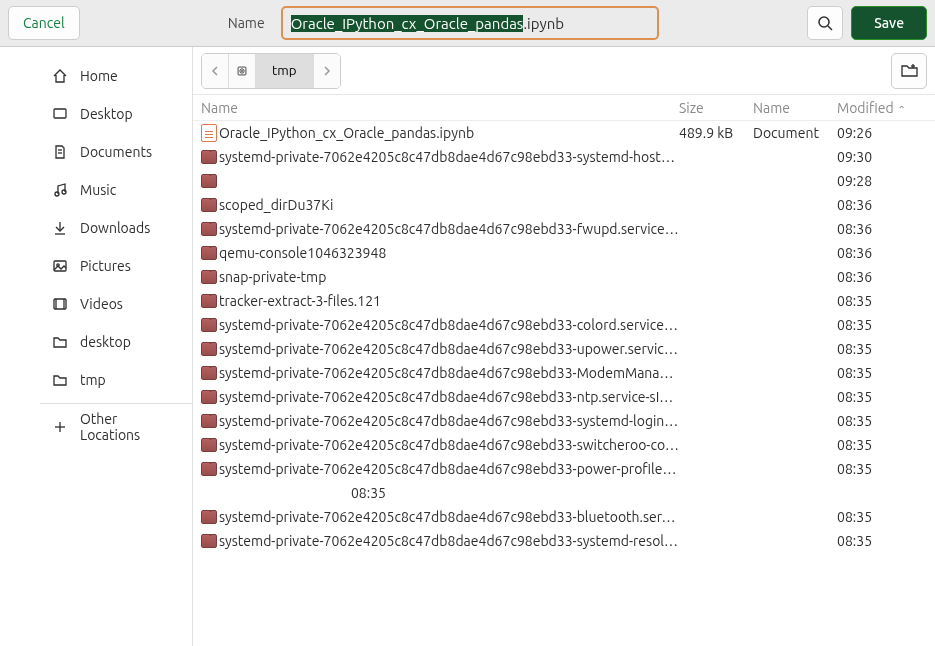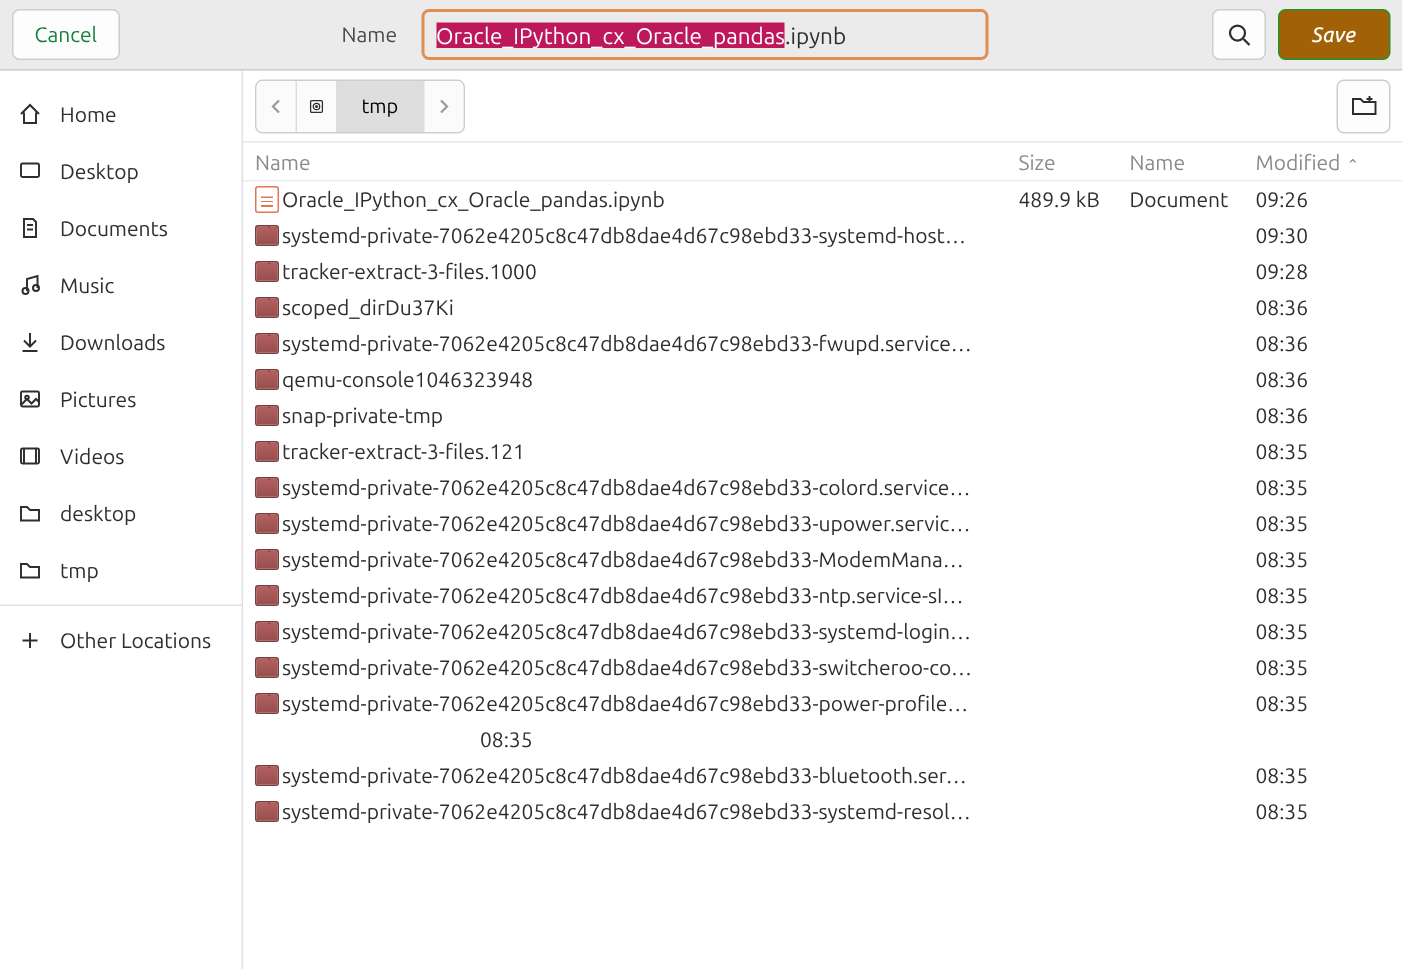--- a/index.html
+++ b/index.html
@@ -1,31 +1,31 @@
 <!DOCTYPE html>
 <html><head>
   <meta charset="utf-8">
   <style>
     * { box-sizing: border-box; margin: 0; padding: 0; font-family: Ubuntu, "Segoe UI", sans-serif; }
     body { width: 935px; height: 646px; background: #fff; font-size: 14px; color: #2e2e2e; overflow: hidden; }
 
     
     .header { height: 47px; background: #ebebeb; border-bottom: 1px solid #cdcdcd; display: flex; align-items: center; padding: 0 8px; gap: 8px; }
     .btn { display: inline-flex; align-items: center; justify-content: center; height: 34px; padding: 0 14px; border: 1px solid #cdcdcd; border-radius: 5px; background: #fdfdfd; cursor: pointer; font-size: 14px; color: #15803d; }
-    .btn-save { background: #a16207; border-color: #279127; color: #fff; font-weight: 500; padding: 0 22px; font-style: italic; }
+    .btn-save { background: #14532d; border-color: #279127; color: #fff; font-weight: 500; padding: 0 22px; }
     .spacer-grow { flex: 1; }
     .field-label { color: #4a4a4a; margin-left: 140px; margin-right: 8px; }
     .name-input { width: 378px; height: 34px; border: 2px solid #e08f52; border-radius: 5px; padding: 0 8px; font-size: 15px; outline: none; }
-    .hl-selected { background: #be185d; color: #fff; padding: 0; }
+    .hl-selected { background: #14532d; color: #fff; padding: 0; }
     .icon-btn { width: 36px; padding: 0; }
     .icon-btn svg { width: 16px; height: 16px; }
 
     
     .body { display: flex; height: calc(646px - 47px); }
-    .sidebar { width: 162px; border-right: 1px solid #e0e0e0; padding-top: 10px; }
+    .sidebar { width: 162px; border-right: 1px solid #e0e0e0; padding-top: 10px; margin-left: 40px; }
     .side-item { height: 38px; display: flex; align-items: center; padding: 0 12px; gap: 12px; cursor: pointer; color: #2e2e2e; }
     .side-item svg { width: 16px; height: 16px; flex-shrink: 0; stroke: #2e2e2e; fill: none; stroke-width: 1.3; }
     .side-item.plus svg { stroke: #2e2e2e; }
 
     .main { flex: 1; display: flex; flex-direction: column; }
     .path-bar { height: 48px; display: flex; align-items: center; padding: 0 8px; border-bottom: 1px solid #e6e6e6; gap: 0; }
     .path-nav { display: flex; align-items: center; border: 1px solid #cdcdcd; border-radius: 5px; overflow: hidden; height: 36px; }
     .path-seg { display: inline-flex; align-items: center; justify-content: center; height: 34px; padding: 0 8px; background: #fbfbfb; border: none; cursor: pointer; }
     .path-seg.active { background: #dedede; padding: 0 16px; }
     .path-seg.disabled { color: #b0b0b0; }
@@ -202,21 +202,20 @@
             <span class="icon-folder"></span>
             <span>systemd-private-7062e4205c8c47db8dae4d67c98ebd33-systemd-host…</span>
           </div>
           <div class="col-size"></div>
           <div class="col-type"></div>
           <div class="col-mod">09:30</div>
         </div>
         <div class="row">
           <div class="col-name">
             <span class="icon-folder"></span>
-            <span>tracker-extract-3-files.1000</span>
           </div>
           <div class="col-size"></div>
           <div class="col-type"></div>
           <div class="col-mod">09:28</div>
         </div>
         <div class="row">
           <div class="col-name">
             <span class="icon-folder"></span>
             <span>scoped_dirDu37Ki</span>
           </div>

